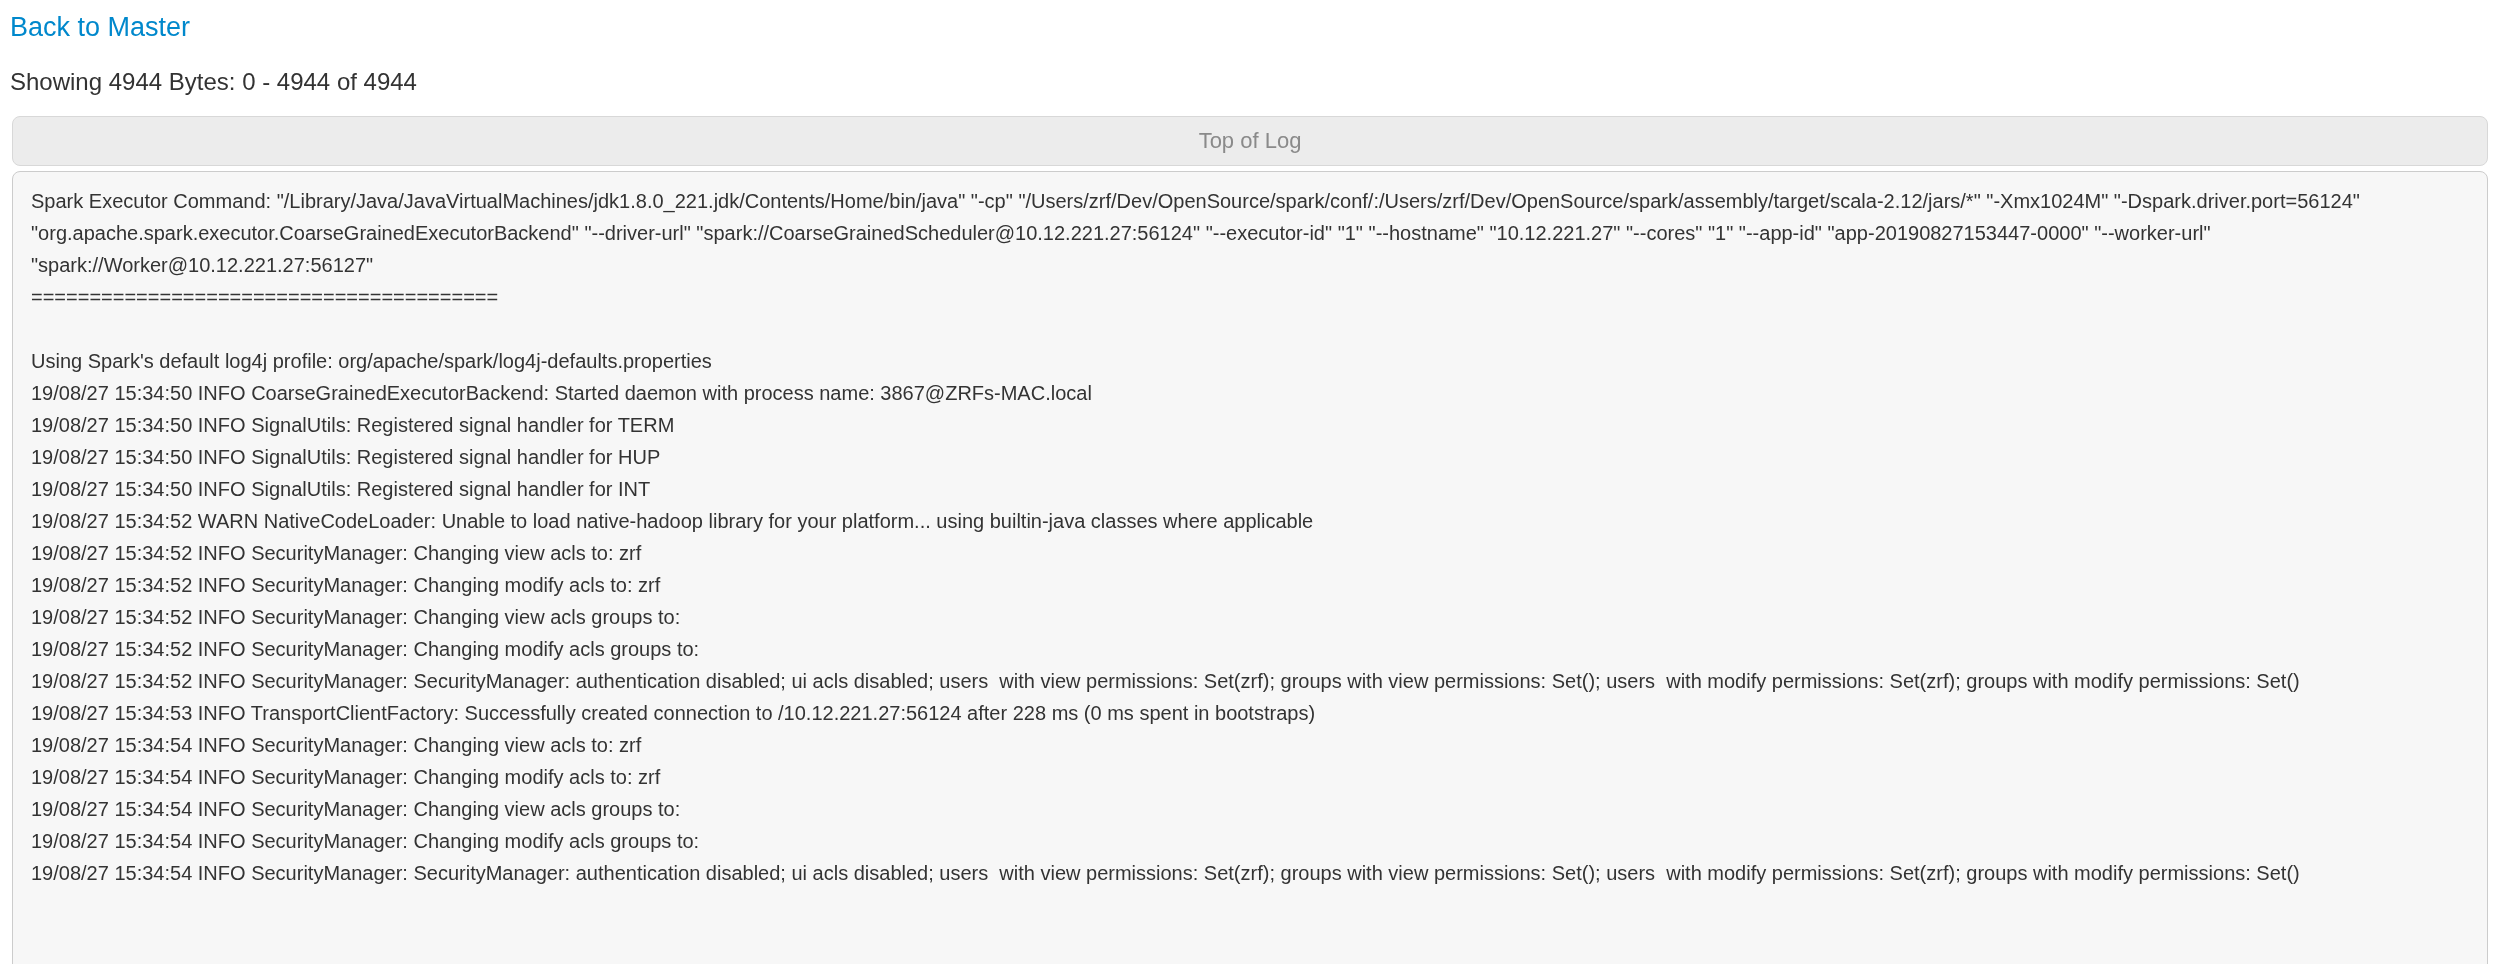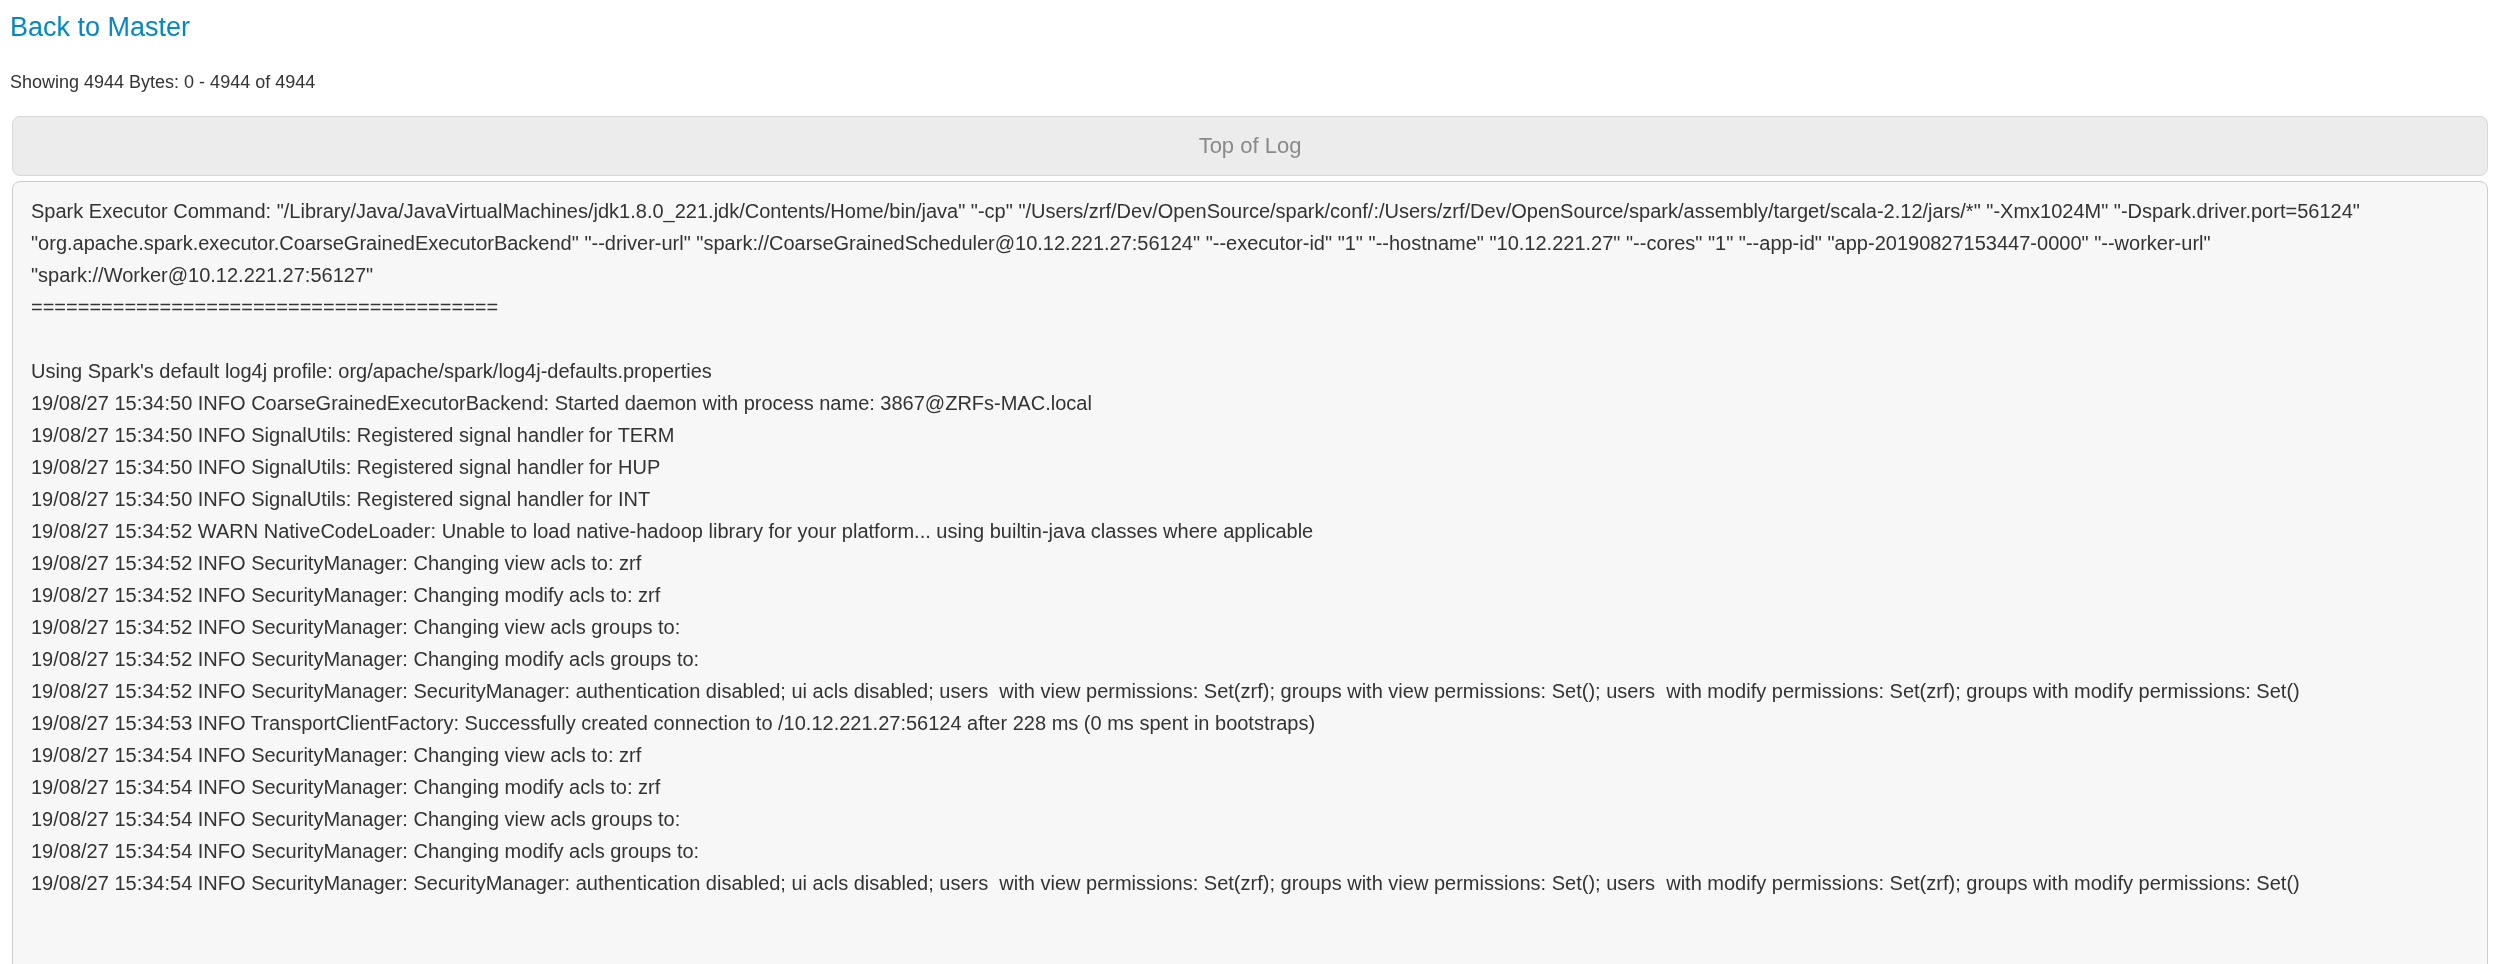--- a/index.html
+++ b/index.html
@@ -18,31 +18,31 @@
     display: inline-block;
     margin: 0 0 0 10px;
     font-size: 27px;
     line-height: 30px;
     color: #0088cc;
     text-decoration: none;
     cursor: pointer;
   }
   .byte-range {
     margin: 26px 0 0 10px;
-    font-size: 18px;
+    font-size: 24px;
     line-height: 28px;
     color: #333333;
   }
   .top-btn {
     display: flex;
     align-items: center;
     justify-content: center;
     width: 2476px;
     margin: 20px 22px 5px 12px;
-    height: 60px;
+    height: 50px;
     background: #ececec;
     border: 1px solid #d8d8d8;
     border-radius: 8px;
     font-family: "Liberation Sans", "DejaVu Sans", sans-serif;
     font-size: 22px;
     color: #8a8a8a;
     padding: 0;
   }
   .log-box {
     width: 2476px;

